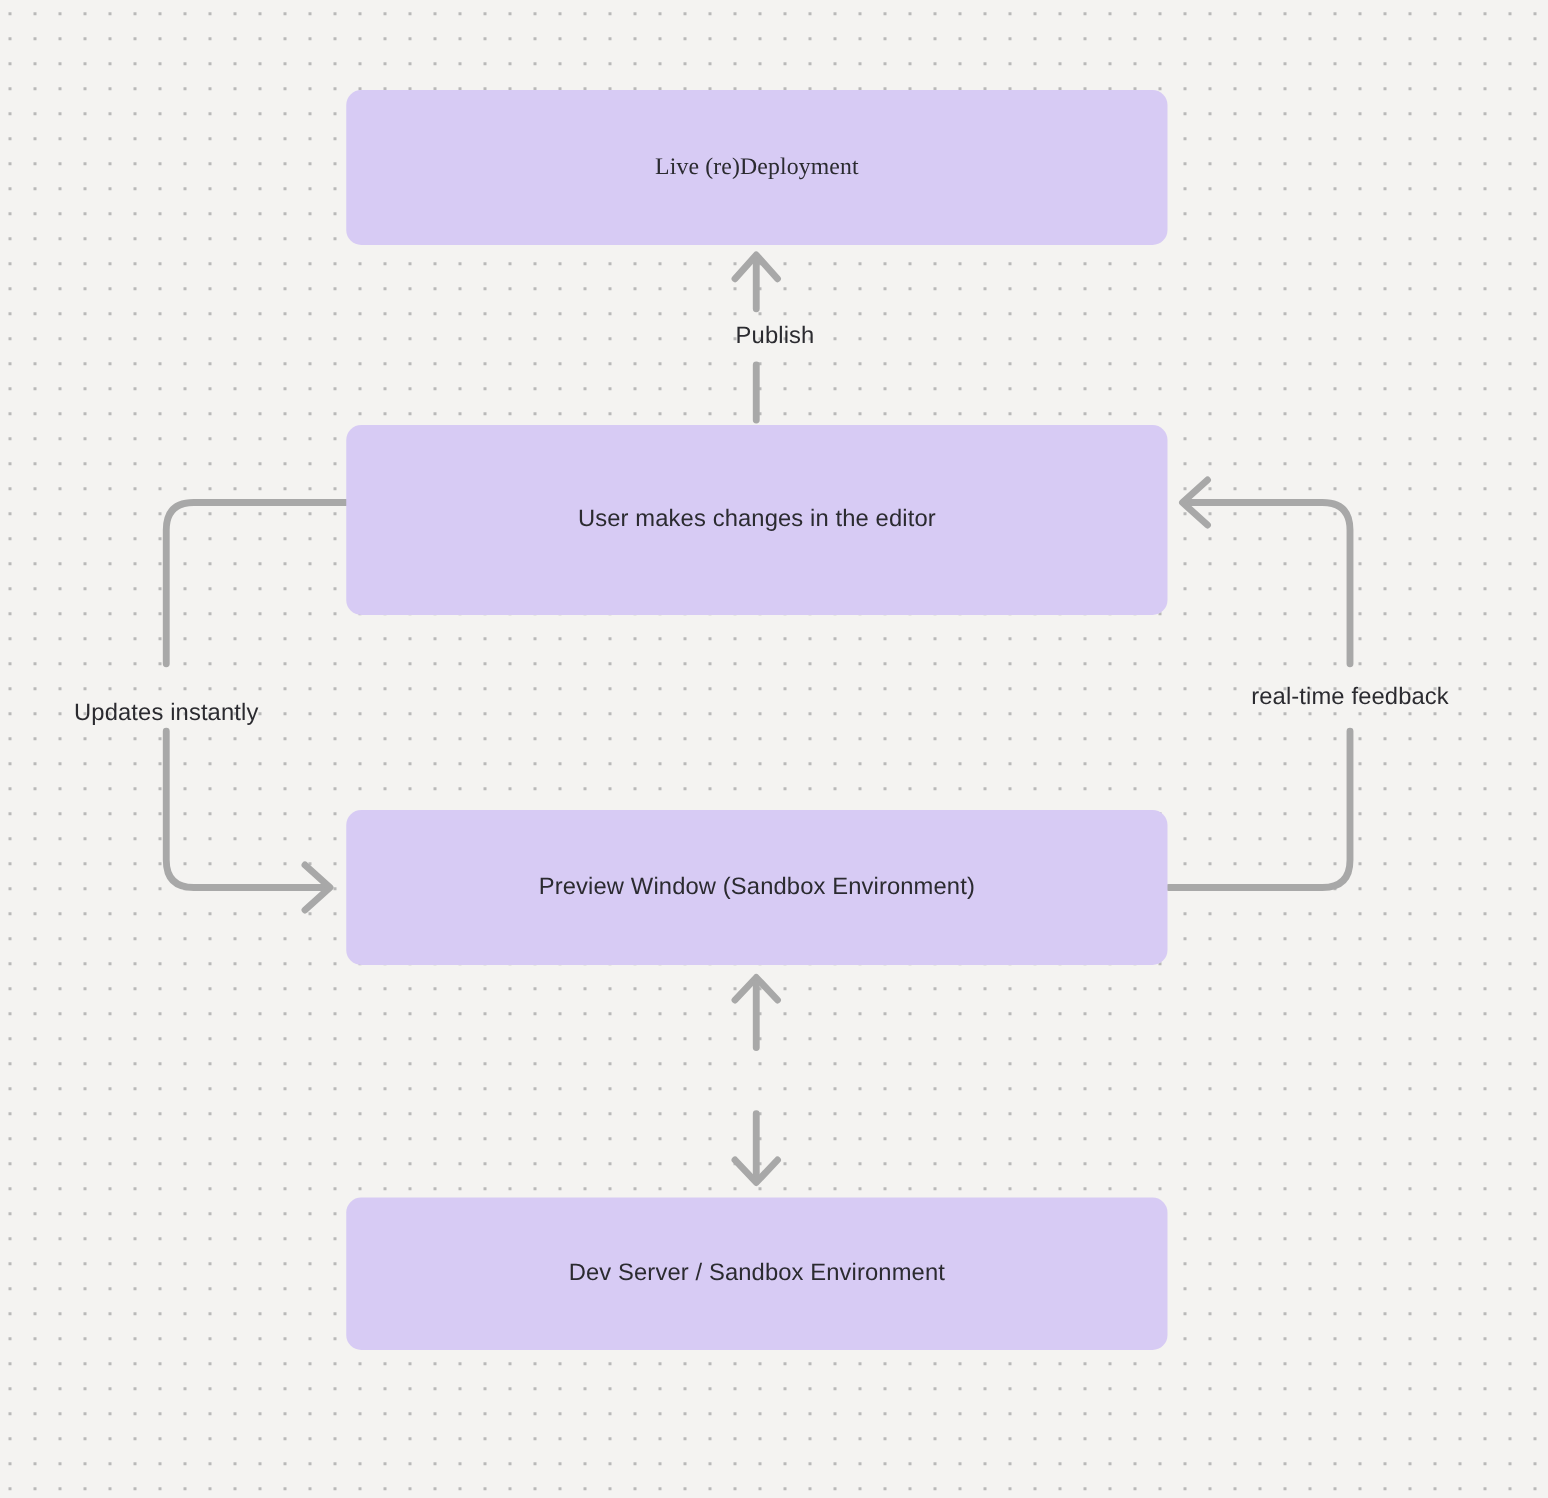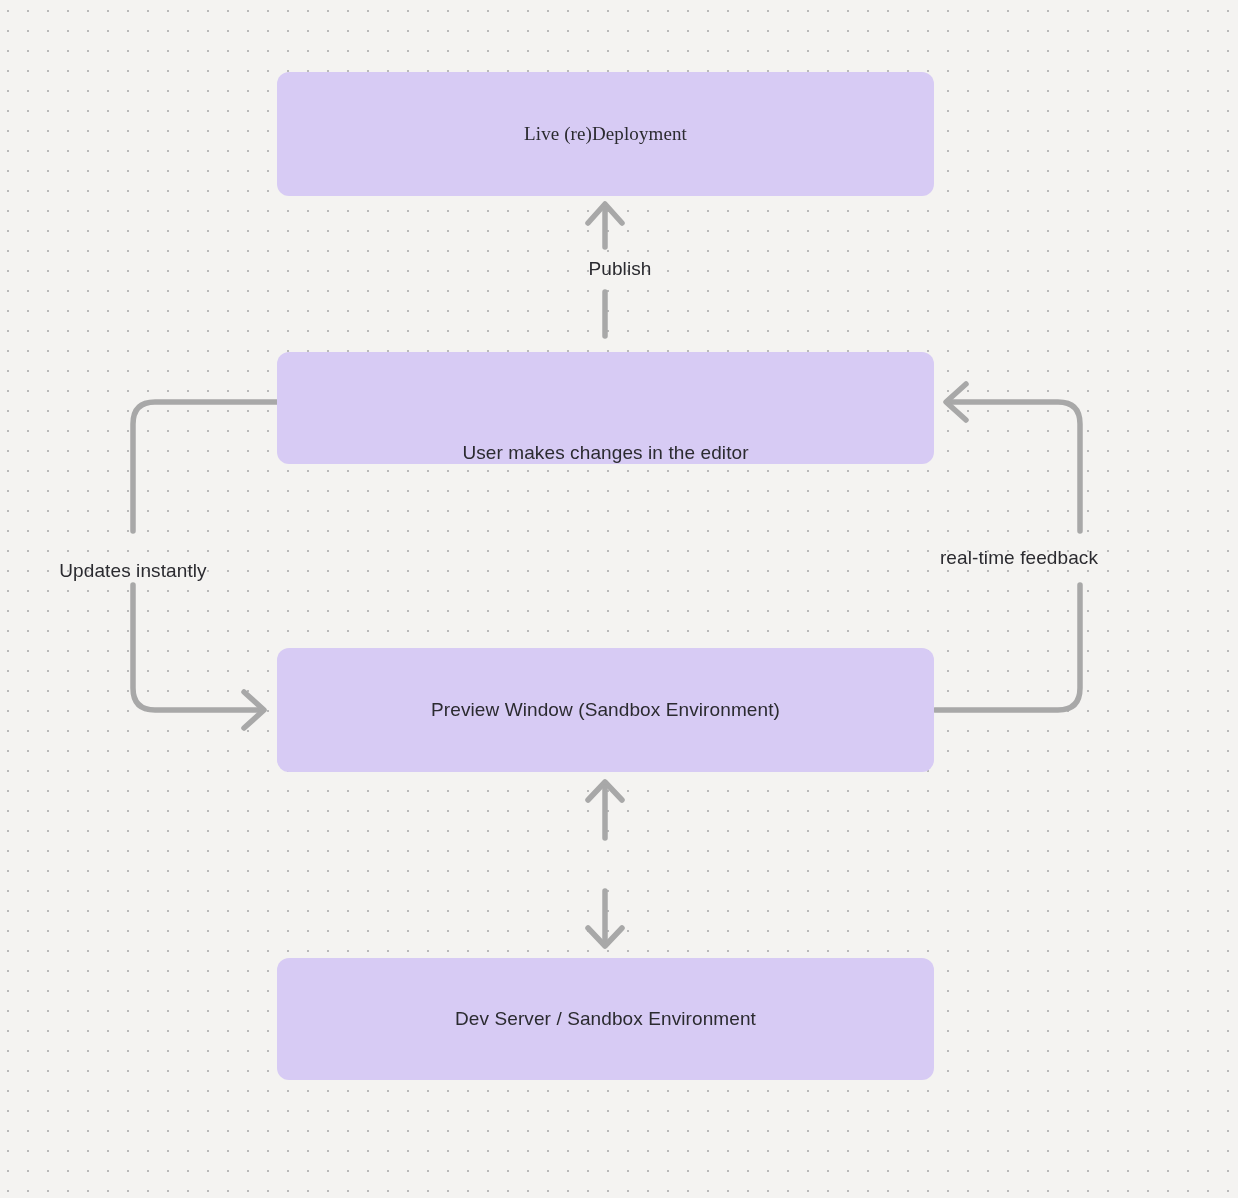--- a/index.html
+++ b/index.html
@@ -48,34 +48,34 @@
     display: flex;
     align-items: center;
     justify-content: center;
   }
   .node-label {
     font-size: 19px;
     color: var(--text);
     letter-spacing: 0.1px;
   }
   .node-live       { top: 72px; font-family: Liberation Serif, serif; }
-  .node-editor     { top: 352px; height: 112px; align-items: flex-end; }
+  .node-editor     { top: 340px; height: 152px; }
   .node-preview    { top: 648px; }
   .node-devserver  { top: 958px; height: 122px; }
   .edge-label {
     position: absolute;
     transform: translate(-50%, -50%);
     white-space: nowrap;
     font-size: 19px;
     color: var(--text);
     letter-spacing: 0.1px;
   }
   .lbl-publish   { left: 600px;  top: 269px; margin-left: 20px; }
   .lbl-updates   { left: 133px;  top: 558px; margin-top: 13px; }
-  .lbl-feedback  { left: 1019px; top: 558px; }
+  .lbl-feedback  { left: 1080px; top: 558px; }
   .lbl-spunup    { left: 605px;  top: 866px; }
 </style>
 </head>
 <body>
 
 <div class="canvas">
 
   <svg class="arrows" viewBox="0 0 1238 1198" aria-hidden="true">
 
     <g>

